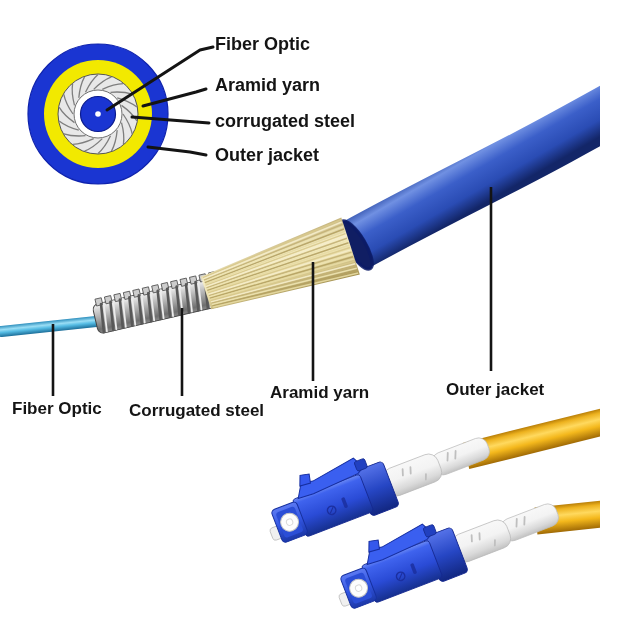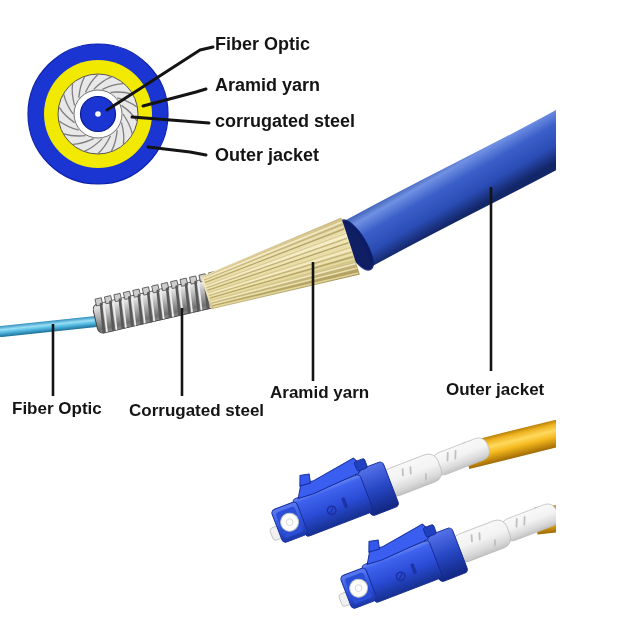--- a/index.html
+++ b/index.html
@@ -1,17 +1,17 @@
 <!DOCTYPE html>
 <html style="--background: #ffffff; --label-color: #141414; --cross-blue: #1a35d2; --cross-yellow: #f2e900; --jacket-blue: #3b5fc9; --fiber-cyan: #55bce4; --steel-gray: #a8a8a8; --aramid-cream: #e9dda8; --connector-blue: #2a4bd6; --boot-white: #f8f8f8; --patch-yellow: #ffd95e;"><head>
 <meta charset="utf-8">
 <style>
   html,body{margin:0;padding:0;}
   body{background:var(--background,#fff);font-family:"Liberation Sans",sans-serif;}
-  #stage{position:relative;width:556px;height:620px;background:var(--background,#fff);overflow:hidden;}
+  #stage{position:relative;width:556px;height:620px;background:var(--background,#fff);overflow:hidden;padding-left:44px;}
   #art{position:absolute;left:0;top:0;}
   .lbl{position:absolute;font-weight:bold;color:var(--label-color,#141414);white-space:nowrap;line-height:1.1;}
   .lbl-top{font-size:18px;}
   .lbl-bottom{font-size:17px;}
 </style>
 </head>
 <body>
 
 <div id="stage">
 

